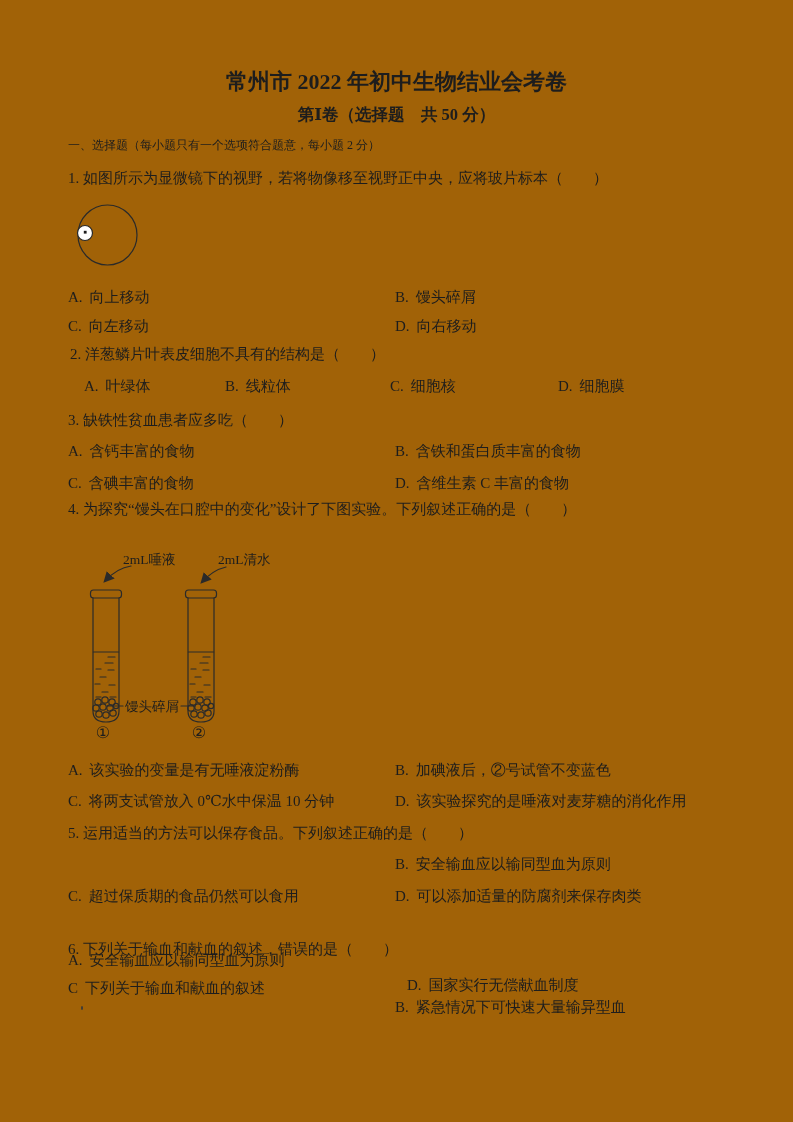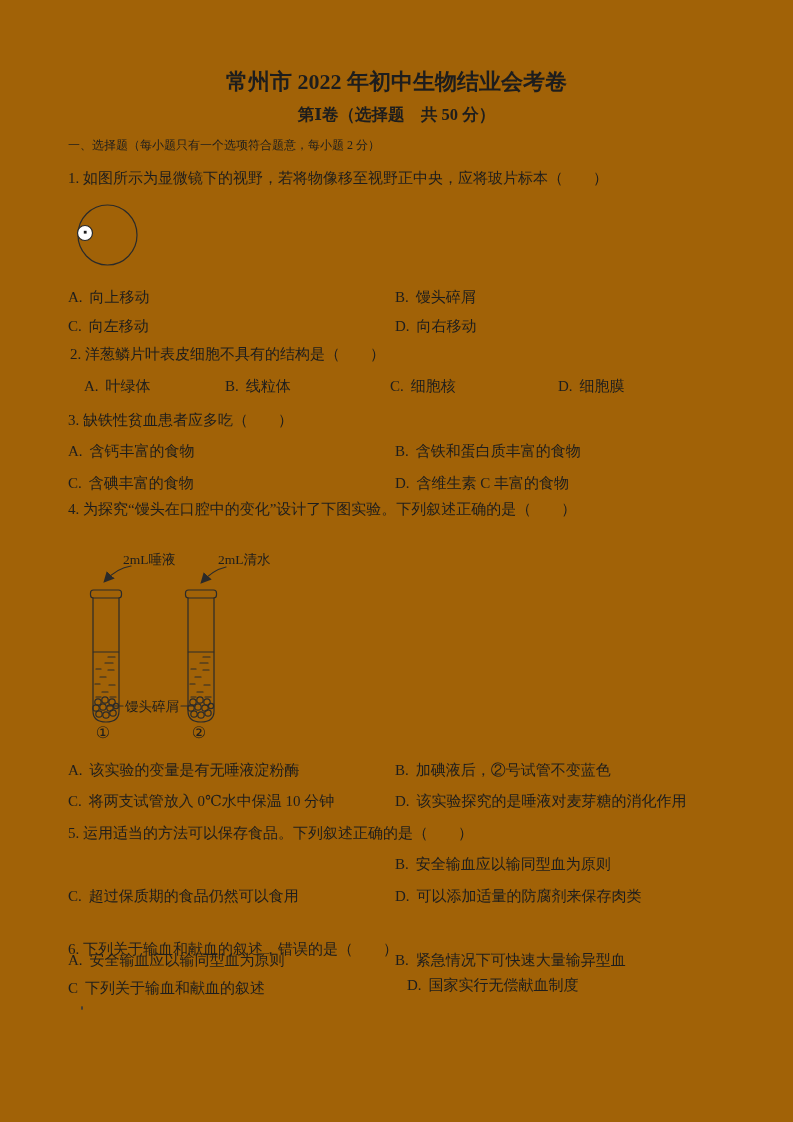--- a/index.html
+++ b/index.html
@@ -112,19 +112,19 @@
   <div class="abs t-body opt" style="left:68px;top:792px;"><span class="lbl">C.</span><span>将两支试管放入 0℃水中保温 10 分钟</span></div>
   <div class="abs t-body opt" style="left:395px;top:792px;"><span class="lbl">D.</span><span>该实验探究的是唾液对麦芽糖的消化作用</span></div>
 
   <div class="abs t-body" style="left:68px;top:824px;">5. 运用适当的方法可以保存食品。下列叙述正确的是（　　）</div>
   <div class="abs t-body opt" style="left:395px;top:855px;"><span class="lbl">B.</span><span>安全输血应以输同型血为原则</span></div>
   <div class="abs t-body opt" style="left:68px;top:887px;"><span class="lbl">C.</span><span>超过保质期的食品仍然可以食用</span></div>
   <div class="abs t-body opt" style="left:395px;top:887px;"><span class="lbl">D.</span><span>可以添加适量的防腐剂来保存肉类</span></div>
 
   <div class="abs t-body" style="left:68px;top:940px;">6. 下列关于输血和献血的叙述，错误的是（　　）</div>
   <div class="abs t-body opt" style="left:68px;top:951px;"><span class="lbl">A.</span><span>安全输血应以输同型血为原则</span></div>
-  <div class="abs t-body opt" style="left:395px;top:951px;"><span class="lbl">B.</span><span>紧急情况下可快速大量输异型血</span></div>
+  <div class="abs t-body opt" style="left:395px;top:998px;"><span class="lbl">B.</span><span>紧急情况下可快速大量输异型血</span></div>
   <div class="abs t-body opt" style="left:68px;top:979px;"><span class="lbl">C</span><span>下列关于输血和献血的叙述</span></div>
   <div class="abs t-body opt" style="left:395px;top:976px;margin-left:12px;"><span class="lbl">D.</span><span>国家实行无偿献血制度</span></div>
 
   <div class="artifact" style="left:81px;top:1006px;"></div>
 
 </div>
 
 </body></html>

